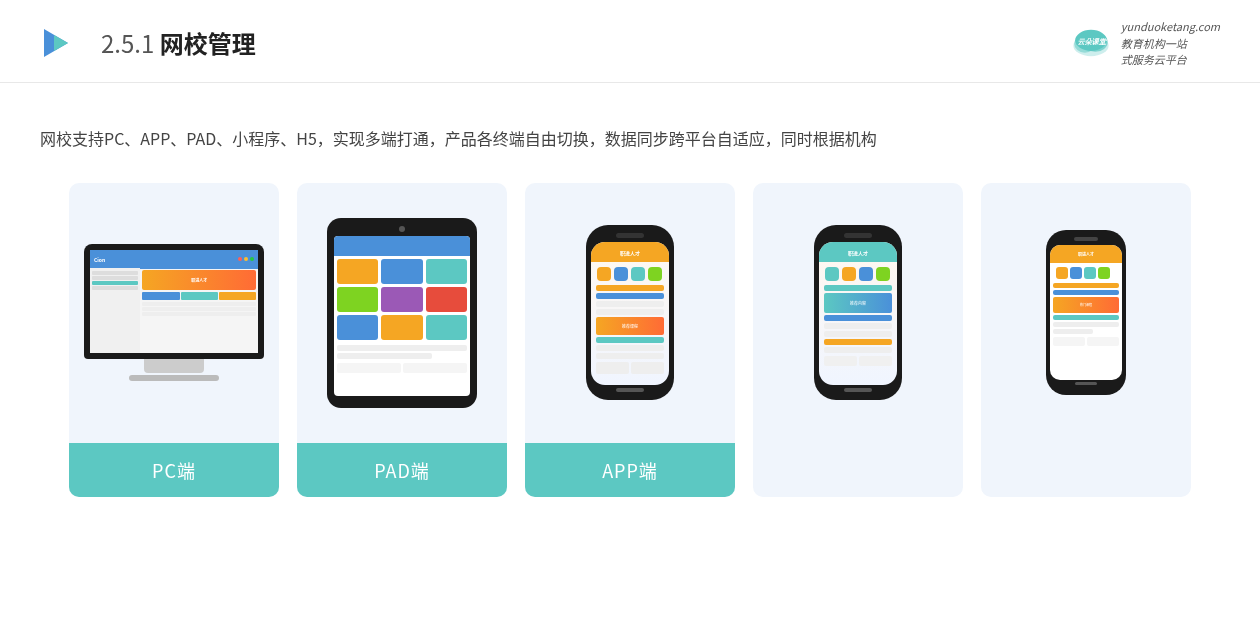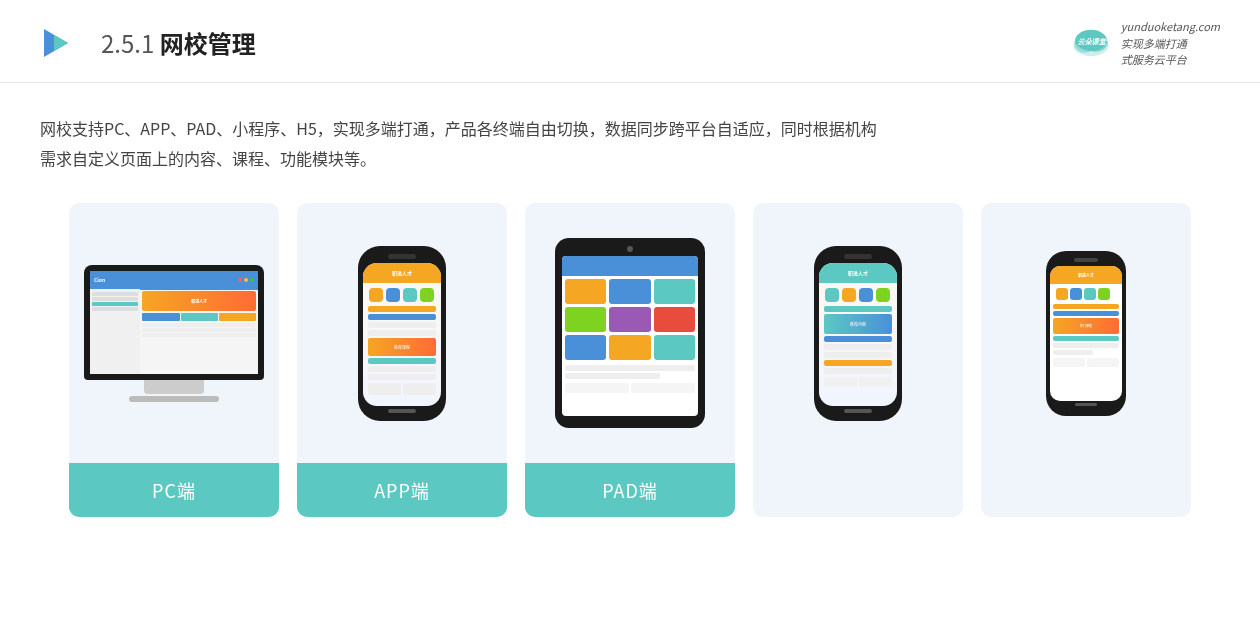--- a/index.html
+++ b/index.html
@@ -52,21 +52,21 @@
       height: 44px;
     }
     .brand-text {
       font-size: 11px;
       color: #555;
       line-height: 1.5;
     }
 
     
     .description {
-      padding: 30px 40px 10px 40px;
+      padding: 40px 40px 10px 40px;
       font-size: 16px;
       color: #444;
       line-height: 1.9;
     }
 
     
     .cards-section {
       padding: 20px 40px 20px 40px;
       display: flex;
       gap: 18px;
@@ -328,29 +328,28 @@
   <div class="brand-logo">
     <svg class="brand-icon" viewBox="0 0 50 50" fill="none" xmlns="http://www.w3.org/2000/svg">
       <ellipse cx="25" cy="28" rx="20" ry="12" fill="#5cc8c2" opacity="0.3"></ellipse>
       <ellipse cx="18" cy="26" rx="12" ry="10" fill="#5cc8c2" opacity="0.5"></ellipse>
       <ellipse cx="30" cy="24" rx="14" ry="11" fill="#5cc8c2" opacity="0.7"></ellipse>
       <ellipse cx="25" cy="22" rx="18" ry="12" fill="#5cc8c2"></ellipse>
       <text x="10" y="26" font-size="8" fill="white" font-family="sans-serif" font-weight="bold">云朵课堂</text>
     </svg>
     <div class="brand-text">
       <div>yunduoketang.com</div>
-      <div>实现多端打通</div>
+      <div>教育机构一站</div>
       <div>式服务云平台</div>
     </div>
   </div>
 </div>
 
 <div class="description">
   <div>网校支持PC、APP、PAD、小程序、H5，实现多端打通，产品各终端自由切换，数据同步跨平台自适应，同时根据机构</div>
-  <div>需求自定义页面上的内容、课程、功能模块等。</div>
 </div>
 
 <div class="cards-section">
 
   <div class="card">
     <div class="card-image-area">
       <div class="pc-monitor">
         <div class="monitor-frame">
           <div class="monitor-screen-inner">
             <div style="height:18px;background:#4a90d9;display:flex;align-items:center;padding:0 4px;">
@@ -386,57 +385,20 @@
         </div>
         <div class="monitor-stand"></div>
         <div class="monitor-base"></div>
       </div>
     </div>
     <div class="card-label">PC端</div>
   </div>
 
   <div class="card">
     <div class="card-image-area">
-      <div class="phone-frame">
-        <div class="phone-notch"></div>
-        <div class="phone-screen">
-          <div class="phone-screen-header" style="background:#f5a623;">
-            <span style="color:#fff;font-size:5px;font-weight:bold;">职进人才</span>
-          </div>
-          <div class="phone-screen-body">
-            <div class="phone-icons">
-              <div class="phone-icon-dot o"></div>
-              <div class="phone-icon-dot b"></div>
-              <div class="phone-icon-dot t"></div>
-              <div class="phone-icon-dot g"></div>
-            </div>
-            <div class="phone-row orange"></div>
-            <div class="phone-row blue"></div>
-            <div class="phone-row gray"></div>
-            <div class="phone-row gray short"></div>
-            <div style="height:18px;background:linear-gradient(90deg,#f5a623,#ff6b35);border-radius:2px;margin:2px;display:flex;align-items:center;justify-content:center;">
-              <span style="color:#fff;font-size:4px;">推荐课程</span>
-            </div>
-            <div class="phone-row teal"></div>
-            <div class="phone-row gray"></div>
-            <div class="phone-row gray short"></div>
-            <div style="display:flex;gap:2px;padding:1px 2px;">
-              <div style="height:12px;flex:1;background:#eee;border-radius:2px;"></div>
-              <div style="height:12px;flex:1;background:#eee;border-radius:2px;"></div>
-            </div>
-          </div>
-        </div>
-        <div class="phone-btn"></div>
-      </div>
-    </div>
-    <div class="card-label">APP端</div>
-  </div>
-
-  <div class="card">
-    <div class="card-image-area">
       <div class="pad-frame">
         <div class="pad-camera"></div>
         <div class="pad-screen">
           <div class="pad-screen-header"></div>
           <div class="pad-grid">
             <div class="pad-cell o"></div>
             <div class="pad-cell b"></div>
             <div class="pad-cell t"></div>
             <div class="pad-cell g"></div>
             <div class="pad-cell p"></div>
@@ -455,20 +417,57 @@
       </div>
     </div>
     <div class="card-label">PAD端</div>
   </div>
 
   <div class="card">
     <div class="card-image-area">
       <div class="phone-frame">
         <div class="phone-notch"></div>
         <div class="phone-screen">
+          <div class="phone-screen-header" style="background:#f5a623;">
+            <span style="color:#fff;font-size:5px;font-weight:bold;">职进人才</span>
+          </div>
+          <div class="phone-screen-body">
+            <div class="phone-icons">
+              <div class="phone-icon-dot o"></div>
+              <div class="phone-icon-dot b"></div>
+              <div class="phone-icon-dot t"></div>
+              <div class="phone-icon-dot g"></div>
+            </div>
+            <div class="phone-row orange"></div>
+            <div class="phone-row blue"></div>
+            <div class="phone-row gray"></div>
+            <div class="phone-row gray short"></div>
+            <div style="height:18px;background:linear-gradient(90deg,#f5a623,#ff6b35);border-radius:2px;margin:2px;display:flex;align-items:center;justify-content:center;">
+              <span style="color:#fff;font-size:4px;">推荐课程</span>
+            </div>
+            <div class="phone-row teal"></div>
+            <div class="phone-row gray"></div>
+            <div class="phone-row gray short"></div>
+            <div style="display:flex;gap:2px;padding:1px 2px;">
+              <div style="height:12px;flex:1;background:#eee;border-radius:2px;"></div>
+              <div style="height:12px;flex:1;background:#eee;border-radius:2px;"></div>
+            </div>
+          </div>
+        </div>
+        <div class="phone-btn"></div>
+      </div>
+    </div>
+    <div class="card-label">APP端</div>
+  </div>
+
+  <div class="card">
+    <div class="card-image-area">
+      <div class="phone-frame">
+        <div class="phone-notch"></div>
+        <div class="phone-screen">
           <div class="phone-screen-header" style="background:#5cc8c2;">
             <span style="color:#fff;font-size:5px;font-weight:bold;">职进人才</span>
           </div>
           <div class="phone-screen-body">
             <div class="phone-icons">
               <div class="phone-icon-dot t"></div>
               <div class="phone-icon-dot o"></div>
               <div class="phone-icon-dot b"></div>
               <div class="phone-icon-dot g"></div>
             </div>

